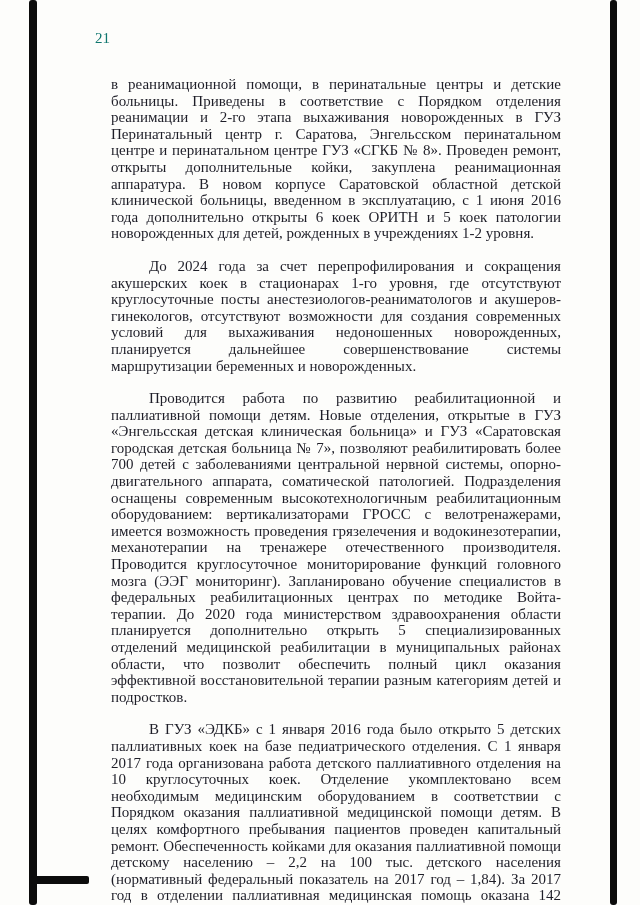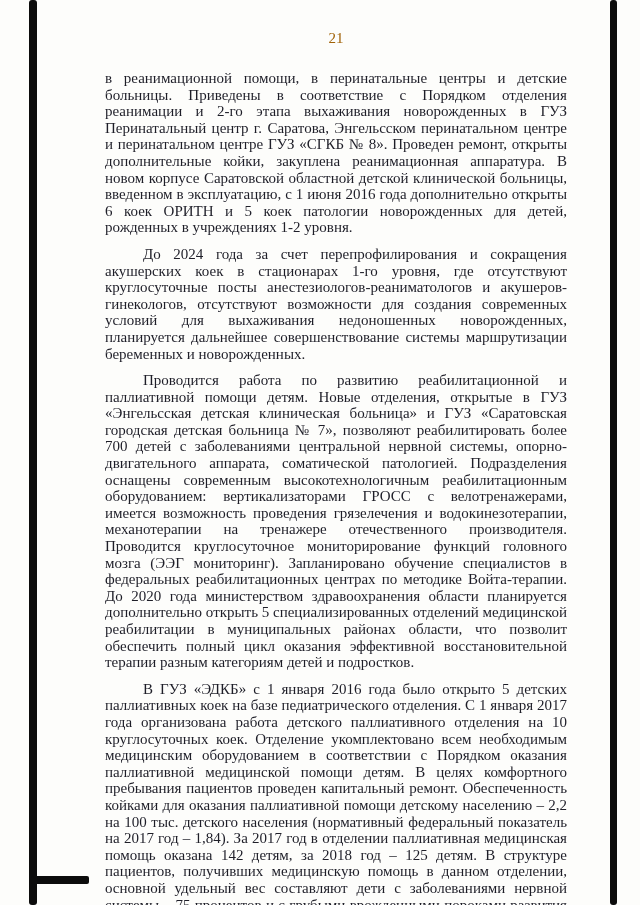--- a/index.html
+++ b/index.html
@@ -40,36 +40,36 @@
       top: 876px;
       width: 58px;
       height: 8px;
       border-radius: 2px;
     }
     .page-number {
       position: absolute;
       top: 30px;
       left: 95px;
       width: 482px;
-      text-align: center;
+      text-align: left;
       font-size: 15px;
-      color: #a16207;
+      color: #0f766e;
     }
     .text-block {
       position: absolute;
       left: 95px;
       top: 60px;
       width: 482px;
       font-size: 15px;
       line-height: 16.6px;
       text-align: justify;
       text-justify: inter-word;
     }
     .text-block p {
-      margin: 10px;
+      margin: 16px;
       padding: 0;
       text-indent: 38px;
     }
     .text-block p.no-indent {
       text-indent: 0;
     }
   </style>
 </head>
 <body>
 

